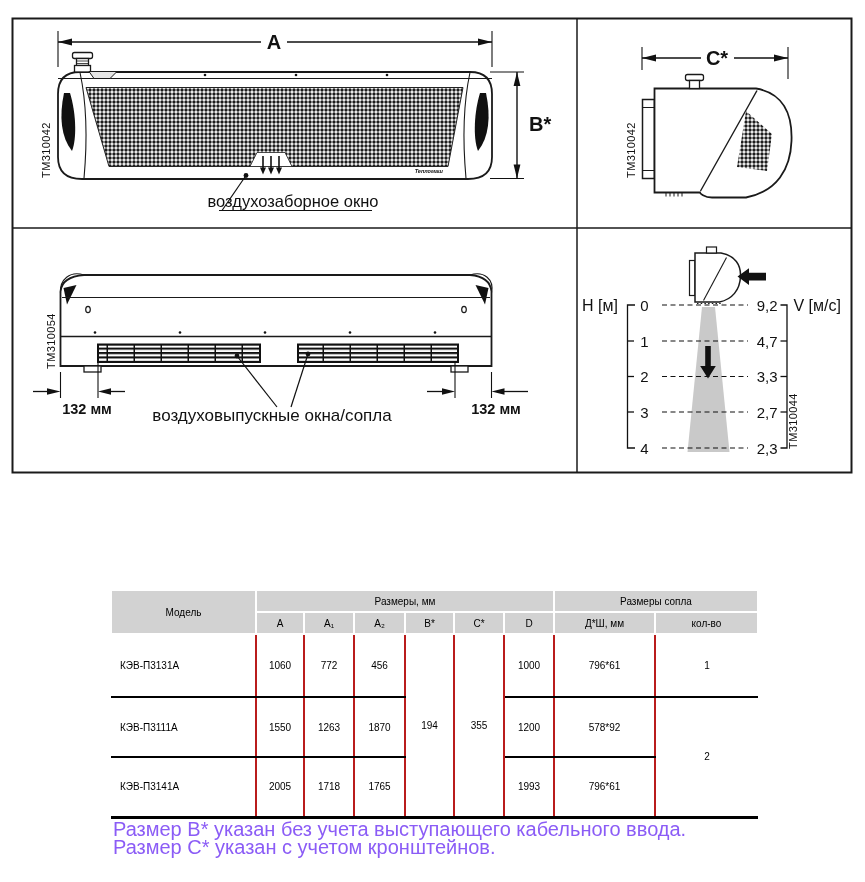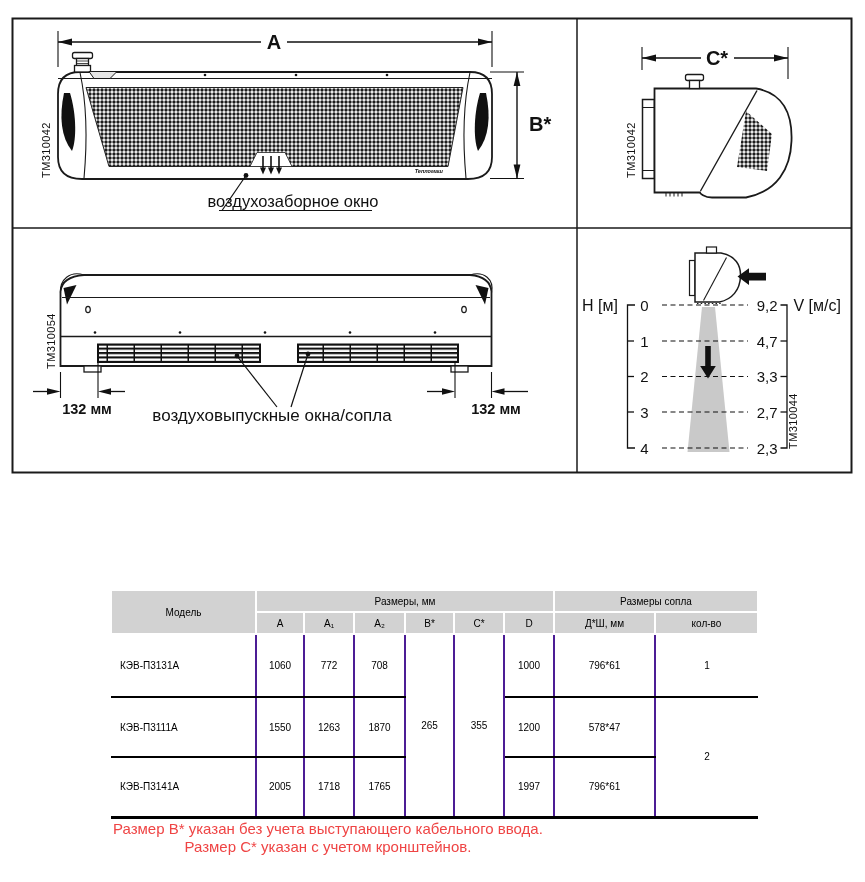--- a/index.html
+++ b/index.html
@@ -12,24 +12,24 @@
   .tmcode{font-size:11px;letter-spacing:.4px;}
   .axis{font-size:16px;}
   .tick{font-size:15px;}
   .logo{font-size:5.5px;font-weight:bold;font-style:italic;}
 
   
   #spec-table{position:absolute;left:110px;top:589px;border-collapse:collapse;table-layout:fixed;font-size:10px;}
   #spec-table td{padding:0;text-align:center;vertical-align:middle;line-height:1.1;}
   #spec-table td.hd{background:#d2d2d2;border:2px solid #fff;}
   #spec-table .model-cell{text-align:left;padding-left:9px;}
-  .vr{border-right:2px solid #4c1d95;}
+  .vr{border-right:2px solid #b91c1c;}
   .hb{border-bottom:2px solid #000;}
   .bb{border-bottom:3px solid #000;}
-  #notes{position:absolute;left:113px;top:820px;font-size:15px;line-height:18px;color:#ef4444;text-align:center;}
+  #notes{position:absolute;left:113px;top:820px;font-size:20px;line-height:18px;color:#8b5cf6;}
 </style>
 </head>
 <body>
 
 <div id="page">
 
   <svg width="865" height="478" viewBox="0 0 865 478">
     <defs>
       <pattern id="pat-dots" width="4" height="4" patternUnits="userSpaceOnUse">
         <rect width="4" height="4" fill="#fff"></rect>
@@ -271,42 +271,42 @@
         <td class="hd">B*</td>
         <td class="hd">C*</td>
         <td class="hd">D</td>
         <td class="hd">Д*Ш, мм</td>
         <td class="hd">кол-во</td>
       </tr>
       <tr style="height:63px">
         <td class="model-cell vr hb">КЭВ-П3131А</td>
         <td class="vr hb">1060</td>
         <td class="vr hb">772</td>
-        <td class="vr hb">708</td>
-        <td class="vr bb" rowspan="3">265</td>
+        <td class="vr hb">456</td>
+        <td class="vr bb" rowspan="3">194</td>
         <td class="vr bb" rowspan="3">355</td>
         <td class="vr hb">1000</td>
         <td class="vr hb">796*61</td>
         <td class="hb">1</td>
       </tr>
       <tr style="height:60px">
         <td class="model-cell vr hb">КЭВ-П3111А</td>
         <td class="vr hb">1550</td>
         <td class="vr hb">1263</td>
         <td class="vr hb">1870</td>
         <td class="vr hb">1200</td>
-        <td class="vr hb">578*47</td>
+        <td class="vr hb">578*92</td>
         <td class="bb" rowspan="2">2</td>
       </tr>
       <tr style="height:60px">
         <td class="model-cell vr bb">КЭВ-П3141А</td>
         <td class="vr bb">2005</td>
         <td class="vr bb">1718</td>
         <td class="vr bb">1765</td>
-        <td class="vr bb">1997</td>
+        <td class="vr bb">1993</td>
         <td class="vr bb">796*61</td>
       </tr>
     </tbody>
   </table>
 
   
   <div id="notes">
     <div>Размер B* указан без учета выступающего кабельного ввода.</div>
     <div>Размер C* указан с учетом кронштейнов.</div>
   </div>

